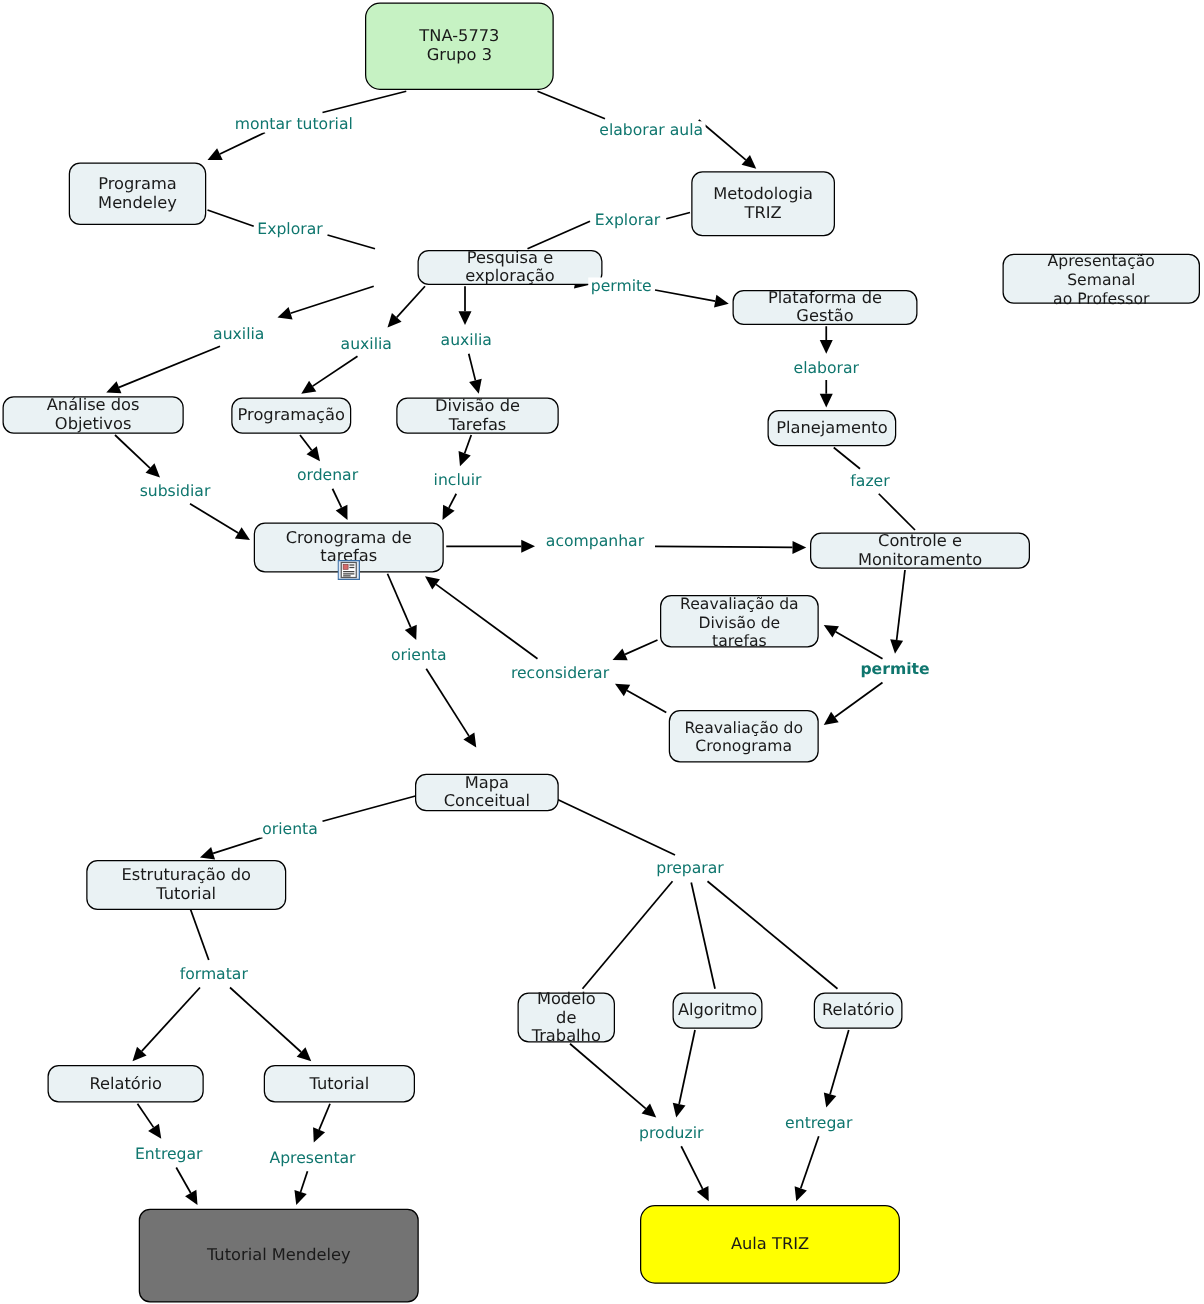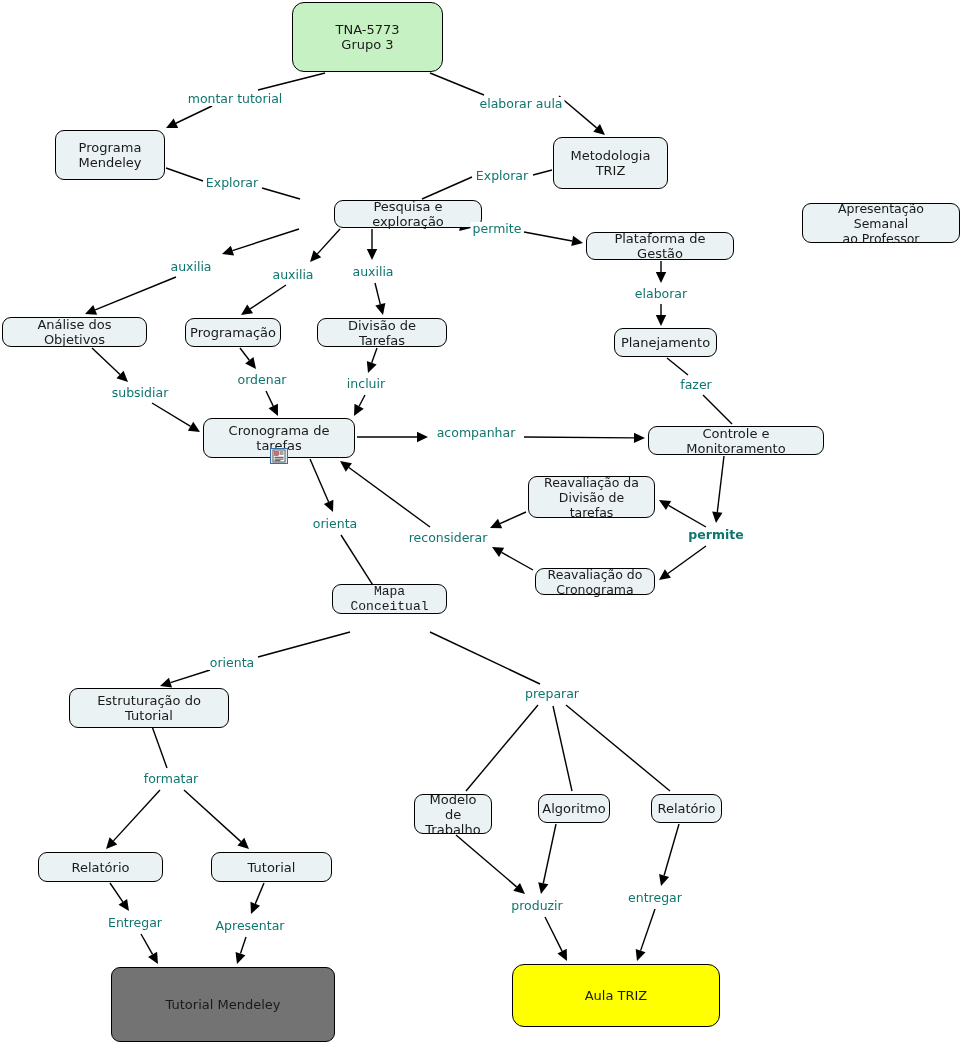--- a/index.html
+++ b/index.html
@@ -291,23 +291,23 @@
 ao Professor</div>
     <div class="node concept" style="left: 586px; top: 232px; width: 148px; height: 28px; background: rgb(234, 242, 244); font-size: 13px;">Plataforma de Gestão</div>
     <div class="node concept" style="left: 2px; top: 317px; width: 145px; height: 30px; background: rgb(234, 242, 244); font-size: 13px;">Análise dos Objetivos</div>
     <div class="node concept" style="left: 185px; top: 318px; width: 96px; height: 29px; background: rgb(234, 242, 244); font-size: 13px;">Programação</div>
     <div class="node concept" style="left: 317px; top: 318px; width: 130px; height: 29px; background: rgb(234, 242, 244); font-size: 13px;">Divisão de Tarefas</div>
     <div class="node concept" style="left: 614px; top: 328px; width: 103px; height: 29px; background: rgb(234, 242, 244); font-size: 13px;">Planejamento</div>
     <div class="node concept" style="left: 203px; top: 418px; width: 152px; height: 40px; background: rgb(234, 242, 244); font-size: 13px;">Cronograma de tarefas</div>
     <div class="node concept" style="left: 648px; top: 426px; width: 176px; height: 29px; background: rgb(234, 242, 244); font-size: 13px;">Controle e Monitoramento</div>
     <div class="node concept" style="left: 528px; top: 476px; width: 127px; height: 42px; background: rgb(234, 242, 244); font-size: 12.5px;">Reavaliação da
 Divisão de tarefas</div>
-    <div class="node concept" style="left: 535px; top: 568px; width: 120px; height: 27px; background: rgb(234, 242, 244); font-size: 12.5px;">Reavaliação do
+    <div class="node concept" style="left: 535px; top: 568px; width: 120px; height: 42px; background: rgb(234, 242, 244); font-size: 12.5px;">Reavaliação do
 Cronograma</div>
-    <div class="node concept" style="left: 332px; top: 584px; width: 115px; height: 30px; background: rgb(234, 242, 244); font-size: 13px; font-family: Liberation Mono, monospace;">Mapa Conceitual</div>
+    <div class="node concept" style="left: 332px; top: 619px; width: 115px; height: 30px; background: rgb(234, 242, 244); font-size: 13px;">Mapa Conceitual</div>
     <div class="node concept" style="left: 69px; top: 688px; width: 160px; height: 40px; background: rgb(234, 242, 244); font-size: 13px;">Estruturação do Tutorial</div>
     <div class="node concept" style="left: 414px; top: 794px; width: 78px; height: 40px; background: rgb(234, 242, 244); font-size: 13px;">Modelo de
 Trabalho</div>
     <div class="node concept" style="left: 538px; top: 794px; width: 72px; height: 29px; background: rgb(234, 242, 244); font-size: 13px;">Algoritmo</div>
     <div class="node concept" style="left: 651px; top: 794px; width: 71px; height: 29px; background: rgb(234, 242, 244); font-size: 13px;">Relatório</div>
     <div class="node concept" style="left: 38px; top: 852px; width: 125px; height: 30px; background: rgb(234, 242, 244); font-size: 13px;">Relatório</div>
     <div class="node concept" style="left: 211px; top: 852px; width: 121px; height: 30px; background: rgb(234, 242, 244); font-size: 13px;">Tutorial</div>
     <div class="node orange" style="left: 94px; top: 967px; width: 224px; height: 75px; background: #737373; font-size: 13px; margin-left: 17px;">Tutorial Mendeley</div>
     <div class="node yellow" style="left: 512px; top: 964px; width: 208px; height: 63px; background: rgb(255, 255, 0); font-size: 13px; border-radius: 12px;">Aula TRIZ</div>
     <div class="link-label" style="left: 235px; top: 99px;">montar tutorial</div>

